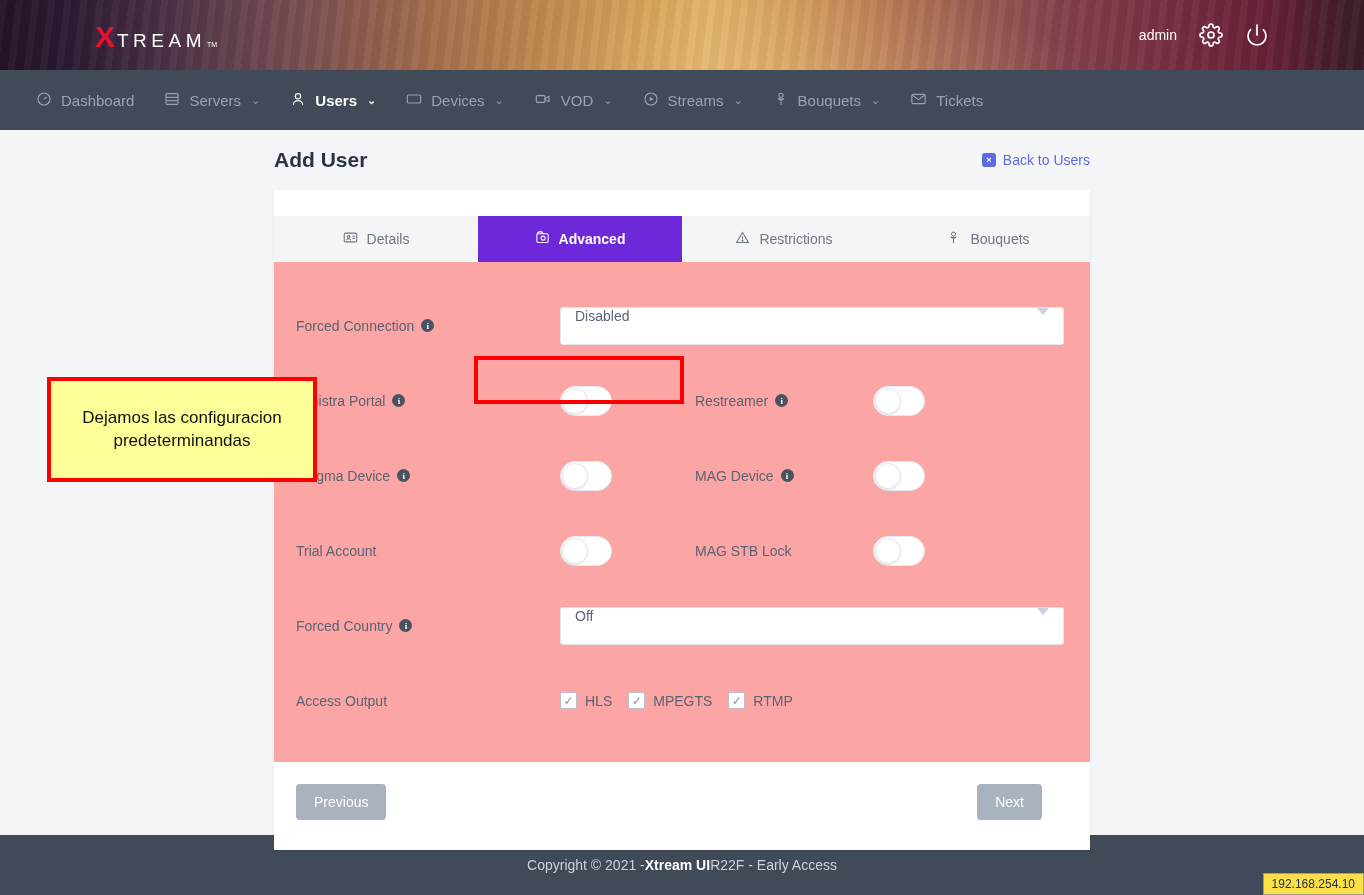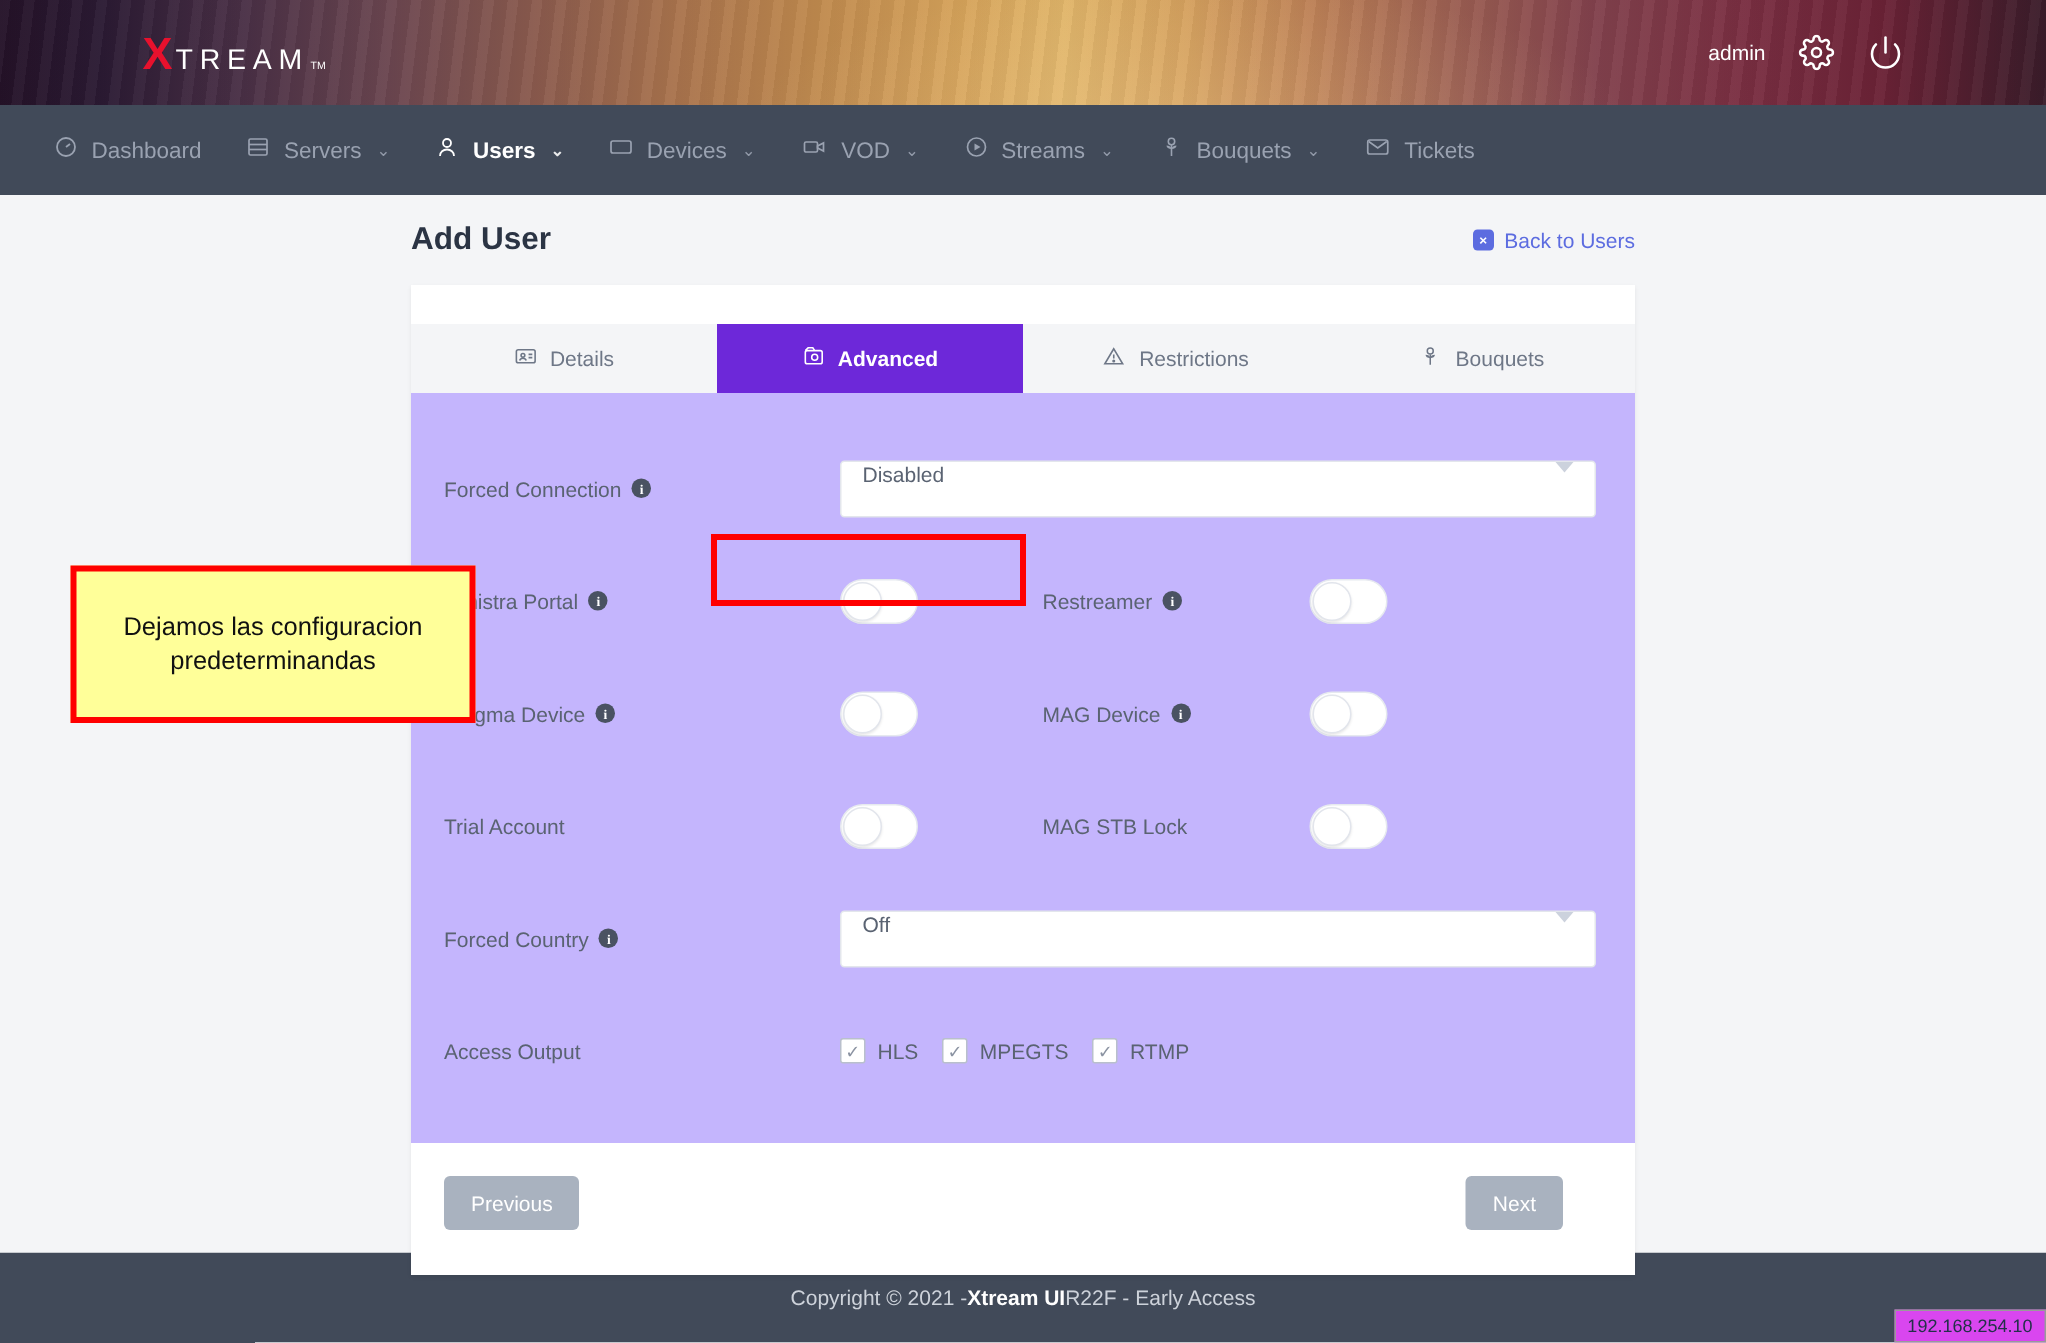--- a/index.html
+++ b/index.html
@@ -118,21 +118,21 @@
   }
   .tab.active { background: #6d28d9; color: #ffffff; font-weight: 600; }
 
   .tab-highlight {
     position: absolute;
     left: 474px; top: 226px; width: 210px; height: 48px;
     border: 4px solid #ff0000; pointer-events: none; z-index: 30;
   }
 
   
-  .form { padding: 26px 16px 24px 22px; background:#c4b5fd;}
+  .form { padding: 26px 16px 24px 22px; background:#fca5a5;}
   .row { display: flex; align-items: center; min-height: 75px; }
   .lbl {
     width: 264px; font-size: 14px; color: #5a6372;
     display: flex; align-items: center; gap: 7px;
   }
   .lbl.secondary { width: 178px; text-align: center; }
   .info {
     width: 13px; height: 13px; border-radius: 50%;
     background: #4a5262; color: #fff; font-size: 9px; font-weight: 700;
     display: inline-flex; align-items: center; justify-content: center;
@@ -188,21 +188,21 @@
 
   
   .footer {
     height: 60px; width: 1364px; background: #414a59;
     display: flex; align-items: center; justify-content: center;
     color: #cdd2da; font-size: 14px;
   }
   .footer b { color: #ffffff; }
   .ipbadge {
     position: absolute; right: 0px; bottom: 0px;
-    background: #d946ef; border: 1px solid #9a9a9a;
+    background: #fde047; border: 1px solid #9a9a9a;
     padding: 3px 8px; font-size: 12px; color: #23304a;
     font-family: "Liberation Sans", sans-serif;
   }
   .shell { position: relative; width:1364px; height:895px; }
 </style>
 </head>
 <body>
 
 <div class="shell">
 

